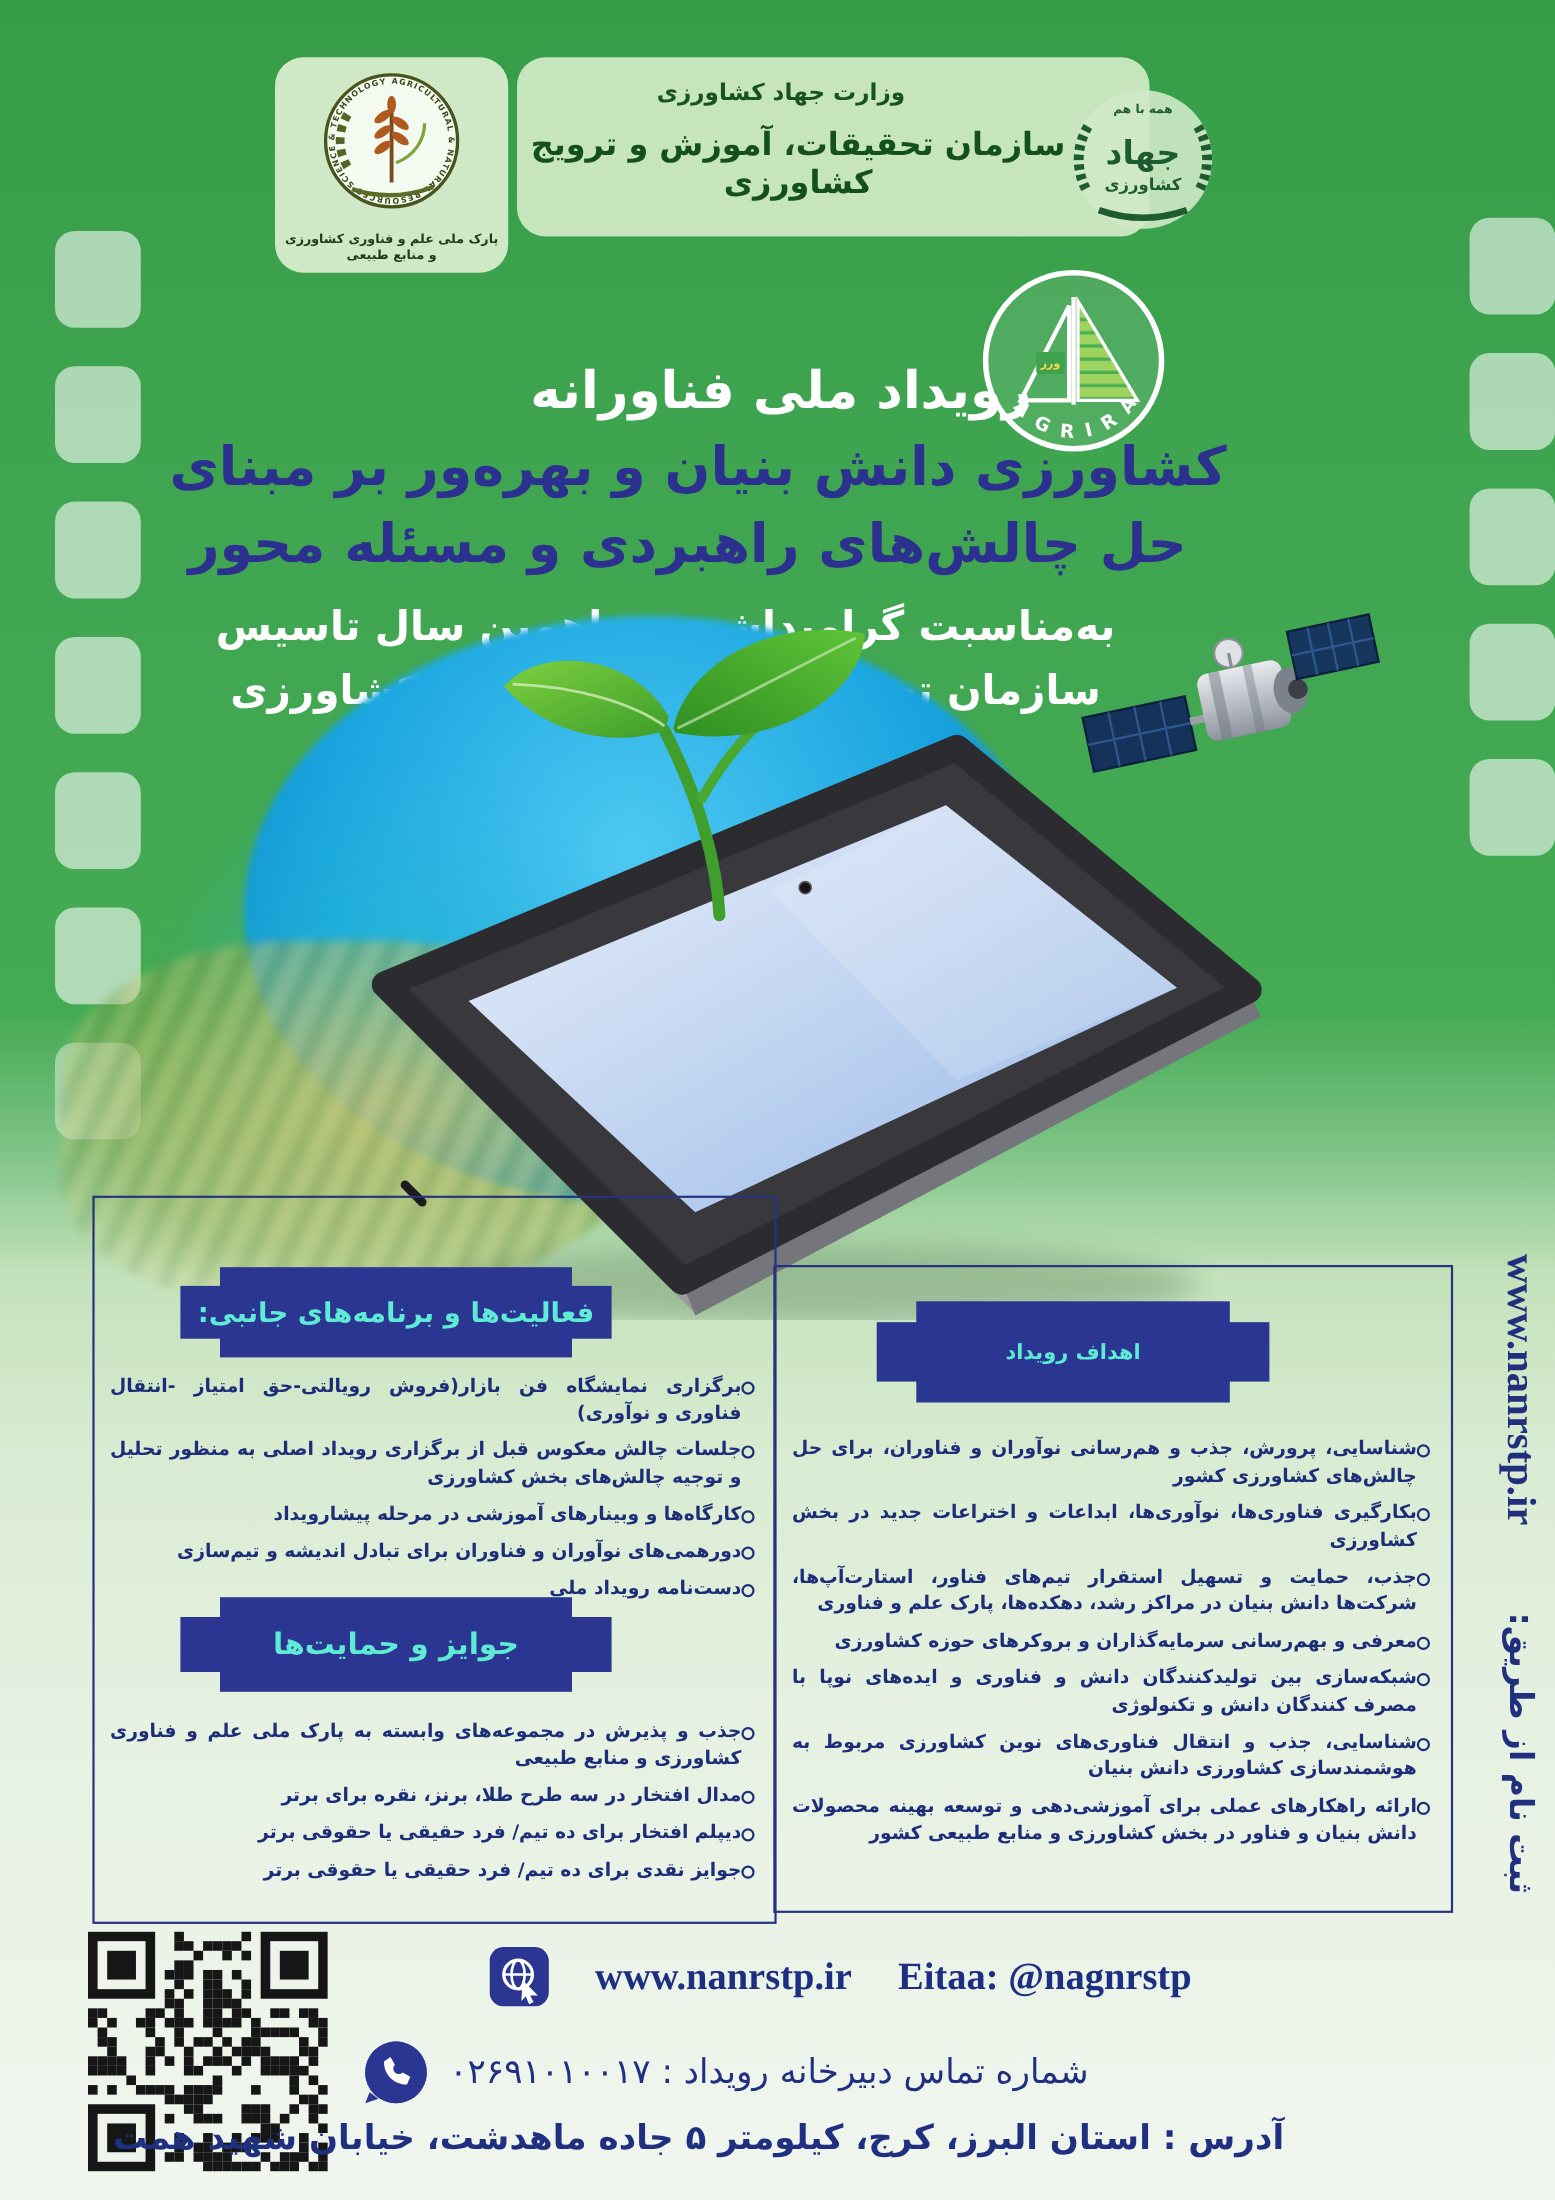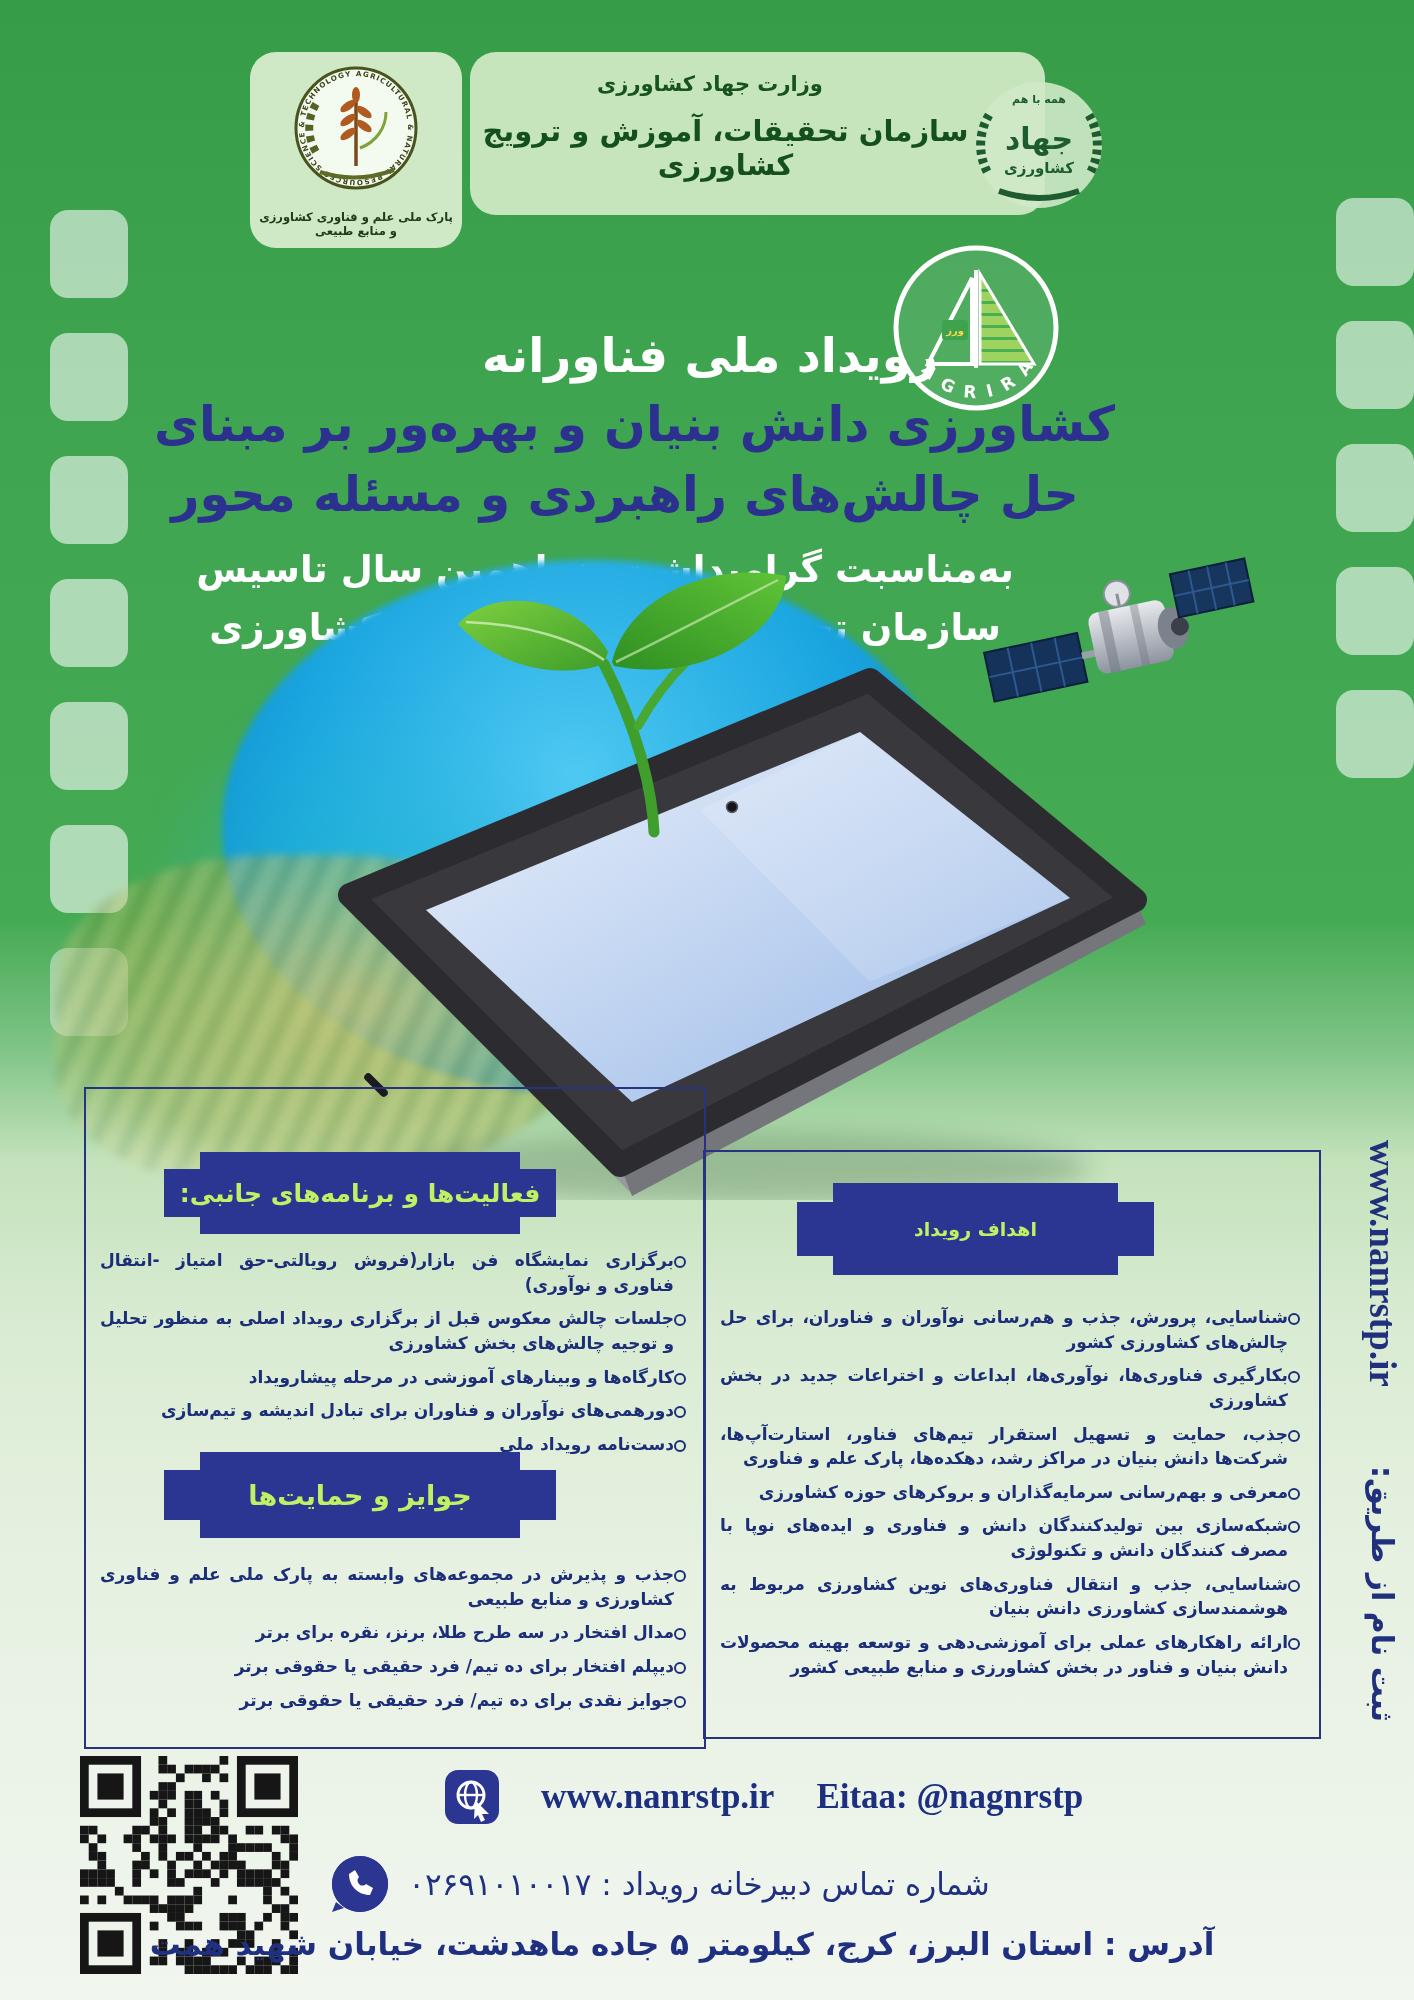--- a/index.html
+++ b/index.html
@@ -42,21 +42,21 @@
       repeating-linear-gradient(115deg,rgba(110,130,55,.22) 0 13px,rgba(215,205,125,.25) 13px 30px),
       radial-gradient(ellipse at 55% 45%,rgba(208,198,115,.9),rgba(150,180,90,.45) 60%,rgba(150,180,90,0) 78%);
     filter:blur(4px);opacity:.92;}
   .tablet-svg{position:absolute;left:280px;top:520px;width:900px;height:680px;}
   .sat-svg{position:absolute;left:975px;top:528px;width:290px;height:215px;}
   
   .box{position:absolute;border:2px solid #27337f;}
   .box-left {left:84px;top:1087px;width:618px;height:658px;}
   .box-right{left:703px;top:1150px;width:614px;height:585px;}
   
-  .ribbon{position:absolute;background:#2b3592;color:#bef264;display:flex;align-items:center;justify-content:center;}
+  .ribbon{position:absolute;background:#2b3592;color:#5eead4;display:flex;align-items:center;justify-content:center;}
   .ribbon::before{content:"";position:absolute;top:21%;bottom:21%;left:-36px;right:-36px;background:#2b3592;}
   .ribbon span{position:relative;z-index:1;font-weight:bold;direction:rtl;white-space:nowrap;}
   .rb1{left:200px;top:1152px;width:320px;height:82px;font-size:25px;}
   .rb2{left:200px;top:1452px;width:320px;height:86px;font-size:27px;}
   .rb3{left:833px;top:1183px;width:285px;height:92px;font-size:19px;}
   
   .list{position:absolute;direction:rtl;color:#1c2e78;font-weight:bold;font-size:17px;line-height:1.45;}
   .list .it{display:flex;gap:0;margin-bottom:9px;text-align:justify;text-align-last:right;}
   .mk{flex:0 0 auto;width:8px;height:8px;border:2px solid #1c2e78;border-radius:50%;margin-top:8px;}
   .lst1{left:100px;top:1248px;width:586px;}
@@ -67,21 +67,21 @@
     font-family:"Liberation Serif",serif;font-weight:bold;font-size:37px;color:#21307d;white-space:nowrap;}
   .v-reg{position:absolute;left:1400px;top:1466px;transform:rotate(90deg);transform-origin:left top;
     direction:rtl;font-weight:bold;font-size:30px;color:#21307d;white-space:nowrap;}
   
   .f-row1{position:absolute;left:445px;top:1770px;display:flex;align-items:center;gap:42px;}
   .f-web,.f-eitaa{font-family:"Liberation Serif",serif;font-weight:bold;font-size:35px;color:#1c2f80;white-space:nowrap;}
   .f-row2{position:absolute;left:0;top:1854px;width:1320px;display:flex;justify-content:center;
     align-items:center;gap:18px;direction:rtl;}
   .f-phone{font-size:31px;font-weight:normal;color:#203081;direction:rtl;white-space:nowrap;}
   .f-row3{position:absolute;left:0;top:1926px;width:1270px;text-align:center;direction:rtl;
-    font-size:31px;font-weight:bold;color:#203081;margin-left:47px;}
+    font-size:31px;font-weight:bold;color:#203081;}
   .qr{position:absolute;left:80px;top:1756px;width:218px;height:218px;}
   .icon-globe{width:54px;height:54px;}
   .icon-phone{width:60px;height:60px;}
 </style>
 </head>
 <body>
 
 <div class="poster">
 
   <div class="film" style="left:50px;top:210px"></div>

